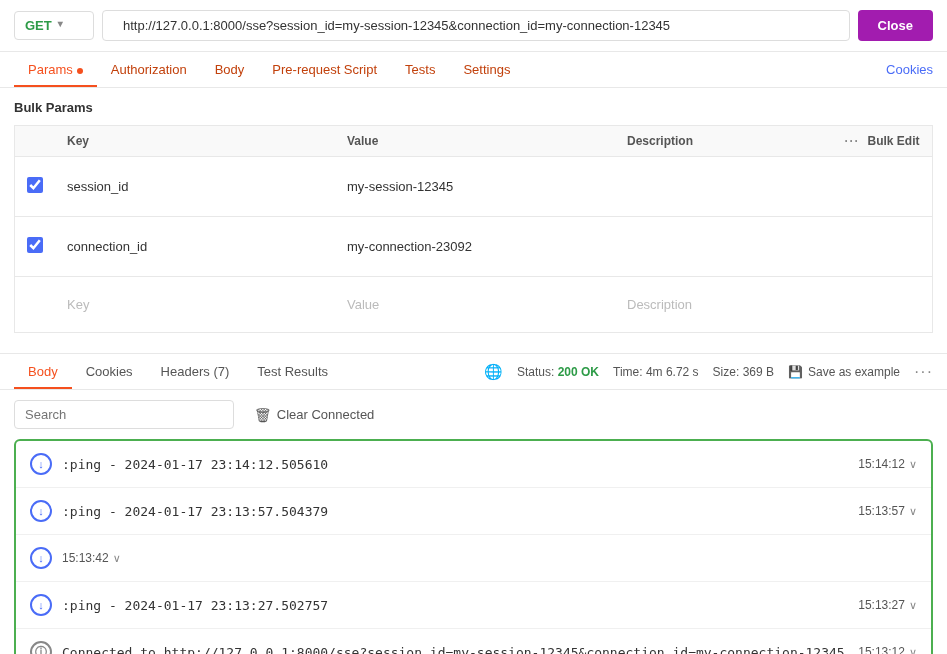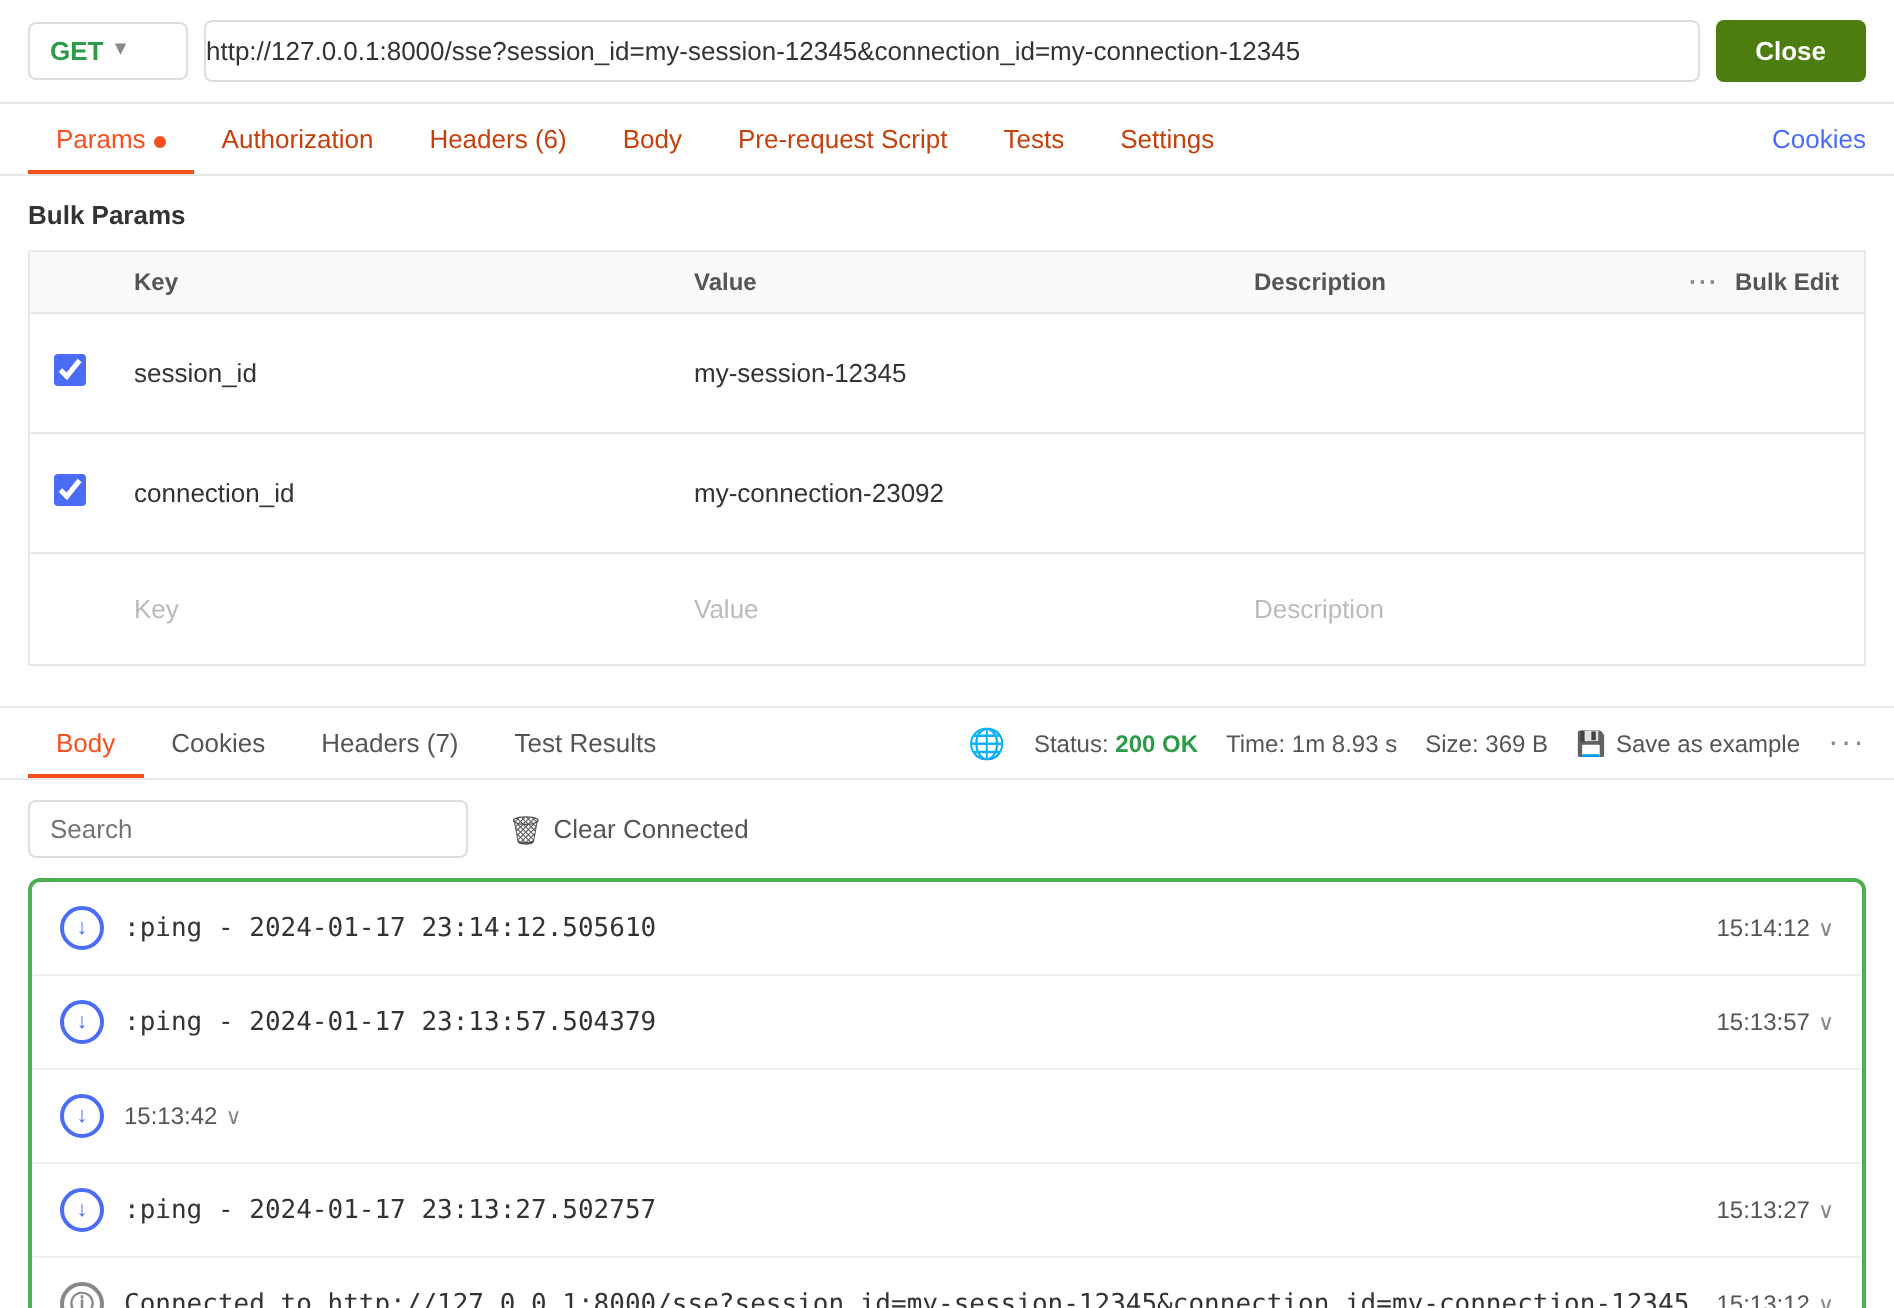--- a/index.html
+++ b/index.html
@@ -2,23 +2,23 @@
 <html><head>
   <meta charset="utf-8">
   <style>
     * { box-sizing: border-box; margin: 0; padding: 0; }
     body { font-family: -apple-system, BlinkMacSystemFont, 'Segoe UI', sans-serif; font-size: 13px; background: #fff; color: #333; width: 947px; }
 
     
     .top-bar { display: flex; align-items: center; padding: 10px 14px; gap: 8px; border-bottom: 1px solid #e8e8e8; }
     .method-dropdown { display: flex; align-items: flex-start; gap: 6px; border: 1px solid #ddd; border-radius: 4px; padding: 6px 10px; cursor: pointer; font-weight: 600; color: #2d9b47; font-size: 13px; min-width: 80px; }
     .method-dropdown .chevron { color: #888; font-size: 10px; }
-    .url-input { flex: 1; border: 1px solid #ddd; border-radius: 4px; padding: 7px 0; font-size: 13px; color: #333; outline: none; }
+    .url-input { flex: 1; border: 1px solid #ddd; border-radius: 4px; padding: 7px 20px; font-size: 13px; color: #333; outline: none; }
     .send-button { background: #e8a100; color: #fff; border: none; border-radius: 4px; padding: 8px 20px; font-size: 13px; font-weight: 600; cursor: pointer; }
-    .send-button.blue { background: #4d7c0f; }
+    .send-button.blue { background: #a21caf; }
 
     
     .tabs { display: flex; align-items: center; padding: 0 14px; border-bottom: 1px solid #e8e8e8; gap: 0; }
     .tab { padding: 10px 14px; cursor: pointer; font-size: 13px; color: #c2410c; position: relative; white-space: nowrap; }
     .tab.active { color: #f5501e; font-weight: 500; }
     .tab.active::after { content: ''; position: absolute; bottom: 0; left: 0; right: 0; height: 2px; background: #f5501e; }
     .tab .dot { display: inline-block; width: 6px; height: 6px; border-radius: 50%; background: #f5501e; margin-left: 4px; vertical-align: middle; }
     .tabs-right { margin-left: auto; }
     .cookies-link { color: #4A6CF7; font-size: 13px; cursor: pointer; padding: 10px 0; }
 
@@ -82,23 +82,20 @@
 </div>
 
 <div class="tabs">
   <div class="tab active">
     <span>Params</span><span class="dot"></span>
   </div>
   <div class="tab">
     <span>Authorization</span>
   </div>
   <div class="tab">
-    <span>Headers</span>&nbsp;<span>(6)</span>
-  </div>
-  <div class="tab">
     <span>Body</span>
   </div>
   <div class="tab">
     <span>Pre-request Script</span>
   </div>
   <div class="tab">
     <span>Tests</span>
   </div>
   <div class="tab">
     <span>Settings</span>
@@ -162,21 +159,21 @@
   </div>
   <div class="response-tab">
     <span>Headers</span>&nbsp;<span>(7)</span>
   </div>
   <div class="response-tab">
     <span>Test Results</span>
   </div>
   <div class="response-status">
     <span style="font-size:15px;">🌐</span>
     <span><span>Status:</span>&nbsp;<span class="status-ok">200 OK</span></span>
-    <span><span>Time:</span>&nbsp;<span>1m 8.93 s</span></span>
+    <span><span>Time:</span>&nbsp;<span>4m 6.72 s</span></span>
     <span><span>Size:</span>&nbsp;<span>369 B</span></span>
     <span class="save-example">
       <span>💾</span>
       <span>Save as example</span>
     </span>
     <span class="more-dots">···</span>
   </div>
 </div>
 
 <div class="search-bar">

